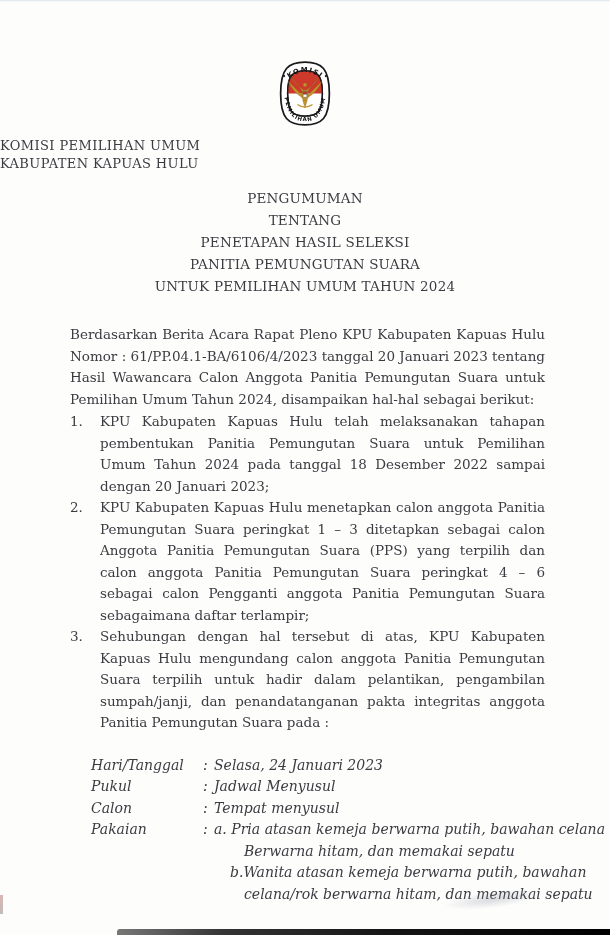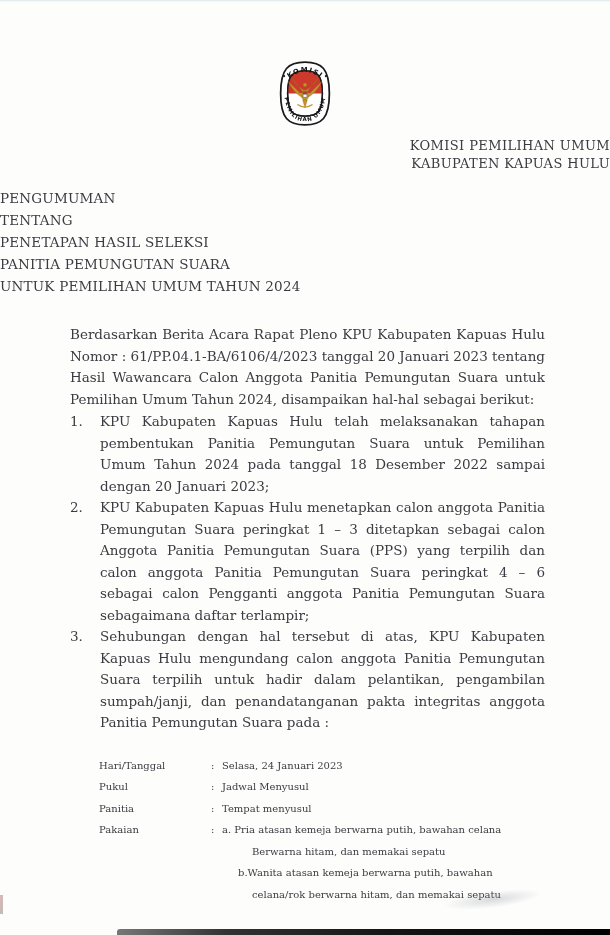--- a/index.html
+++ b/index.html
@@ -9,29 +9,29 @@
     width:610px; height:935px;
     background:#fdfdfc;
     font-family:"DejaVu Serif", "Liberation Serif", serif;
     color:#3b3b42;
     overflow:hidden;
     margin:0 auto;
   }
   .top-line { position:absolute; top:0; left:0; right:0; height:2px;
     background:linear-gradient(to bottom,#dce4ec,rgba(255,255,255,0)); }
   .logo { display:block; margin:60px auto 0; width:58px; height:67px; }
-  .org { text-align:right; margin-top:10px; font-size:13px; line-height:18px; letter-spacing:.4px; }
-  .titles { text-align:left; margin-top:14px; font-size:13.5px; line-height:22px; letter-spacing:.2px; }
+  .org { text-align:left; margin-top:10px; font-size:13px; line-height:18px; letter-spacing:.4px; }
+  .titles { text-align:center; margin-top:14px; font-size:13.5px; line-height:22px; letter-spacing:.2px; }
   .content { margin:27px 65px 0 70px; font-size:13.5px; line-height:21.5px; }
   .intro { text-align:justify; }
   .list { margin-top:1px; }
   .li { display:flex; }
   .num { width:30px; flex:none; }
   .txt { flex:1; text-align:justify; }
-  .details { margin-top:21px; margin-left:29px; font-size:10px; line-height:21.5px; }
+  .details { margin-top:21px; margin-left:21px; font-size:14px; line-height:21.5px;font-style:italic; }
   .drow { display:flex; }
   .dlabel { width:112px; flex:none; }
   .dcolon { width:11px; flex:none; }
   .dvalue { flex:1; }
   .dvalue div, .dvalue-s { white-space:nowrap; }
   .ind-a2 { margin-left:30px; }
   .ind-b1 { margin-left:16px; }
   .ind-b2 { margin-left:30px; }
   
   .bottom-bar { position:absolute; bottom:0; left:117px; right:0; height:6px;
@@ -121,21 +121,21 @@
         <span class="dlabel">Hari/Tanggal</span>
         <span class="dcolon">:</span>
         <span class="dvalue dvalue-s">Selasa, 24 Januari 2023</span>
       </div>
       <div class="drow">
         <span class="dlabel">Pukul</span>
         <span class="dcolon">:</span>
         <span class="dvalue dvalue-s">Jadwal Menyusul</span>
       </div>
       <div class="drow">
-        <span class="dlabel">Panitia</span>
+        <span class="dlabel">Calon</span>
         <span class="dcolon">:</span>
         <span class="dvalue dvalue-s">Tempat menyusul</span>
       </div>
       <div class="drow">
         <span class="dlabel">Pakaian</span>
         <span class="dcolon">:</span>
         <span class="dvalue">
           <div>a. Pria atasan kemeja berwarna putih, bawahan celana</div>
           <div class="ind-a2">Berwarna hitam, dan memakai sepatu</div>
           <div class="ind-b1">b.Wanita atasan kemeja berwarna putih, bawahan</div>

